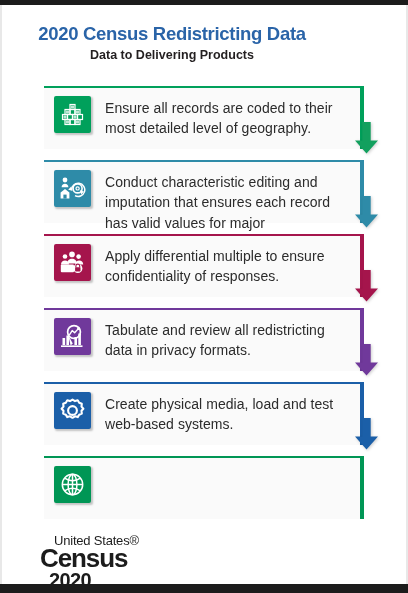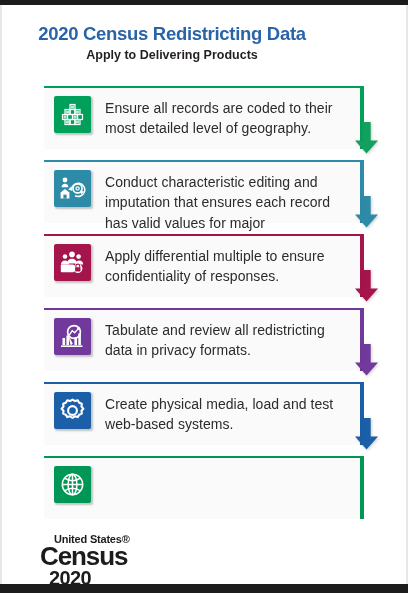--- a/index.html
+++ b/index.html
@@ -67,21 +67,21 @@
     z-index:5;
   }
   .arrow svg{display:block;filter:drop-shadow(1.5px 1.5px 1.5px rgba(0,0,0,0.2));}
 
   .logo{
     position:absolute;left:40px;top:534px;
     width:120px;
     color:#1c1c1c;
   }
   .logo-us{
-    font-size:11px;font-weight:bold;
+    font-size:13px;font-weight:normal;
     letter-spacing:-0.2px;
     margin:0 0 -1px 14px;
     line-height:1;
     white-space:nowrap;
   }
   .logo-census{
     font-size:26px;font-weight:bold;letter-spacing:-1.1px;
     line-height:0.95;margin:0;
   }
   .logo-2020{
@@ -91,21 +91,21 @@
 </style>
 </head>
 <body>
 
 <div class="page-edge-top"></div>
 <div class="page-rail-left"></div>
 <div class="page-rail-right"></div>
 
 <div class="header">
   <h1 class="title">2020 Census Redistricting Data</h1>
-  <h2 class="subtitle">Apply to Delivering Products</h2>
+  <h2 class="subtitle">Data to Delivering Products</h2>
 </div>
 
 <div class="steps" id="steps-container">
     <div class="step">
       <div class="step-top-border" style="background: rgb(0, 160, 91);"></div>
       <div class="step-right-bar" style="background: rgb(0, 160, 91);"></div>
       <div class="step-inner">
         <div class="icon-tile" style="background: rgb(0, 160, 91);">
           <svg width="26" height="26" viewBox="0 0 26 26">
       <g fill="none" stroke="#ffffff" stroke-width="1.2">

